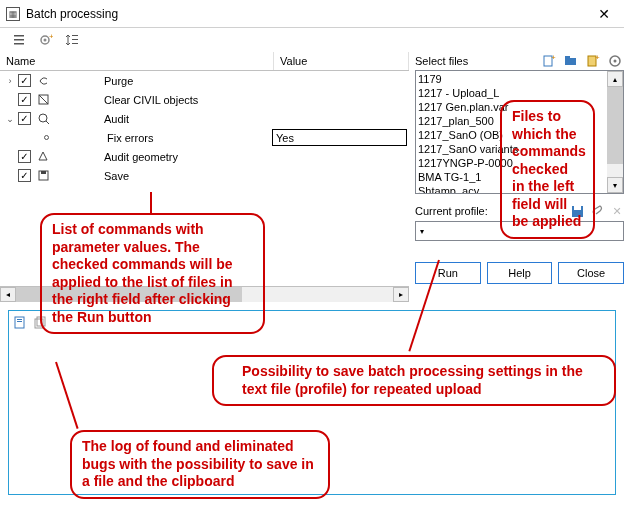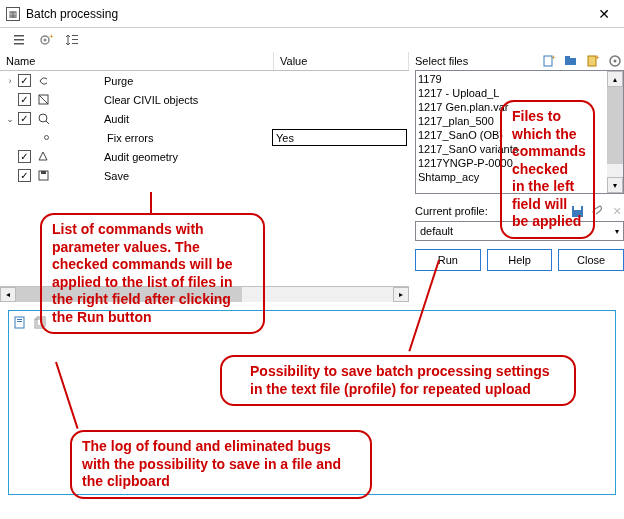--- a/index.html
+++ b/index.html
@@ -51,21 +51,21 @@
   .v-scroll .thumb { position:absolute; top:0; left:0; right:0; height:85%; background:#cdcdcd; }
   
   .profile-row { display:flex; align-items:center; margin-top:10px; gap:6px;}
   .profile-row .lbl { flex:1; }
   .profile-row .picon { width:14px; height:14px; cursor:pointer; display:flex; align-items:center; justify-content:center;}
   .profile-select { margin-top:3px; border:1px solid #828790; height:20px; display:flex; align-items:center; padding:0 4px; cursor:pointer; }
   .profile-select .sel-val { flex:1; }
   .profile-select .dd { font-size:8px; }
   
   .btn-row { display:flex; gap:6px; margin-top:8px; }
-  .btn { flex:1; height:22px; border:1px solid #2a7ad4; background:#fff; display:flex; align-items:center; justify-content:center; cursor:pointer; }
+  .btn { flex:1; height:22px; border:1px solid #2a7ad4; background:#fff; display:flex; align-items:center; justify-content:center; cursor:pointer;margin-top:13px; }
   
   .log { margin:8px; border:1px solid #2a9fd6; height:185px; position:relative; background:#fff; }
   .log-icons { position:absolute; top:4px; left:4px; display:flex; gap:6px;}
   .log-ico { width:14px; height:14px; cursor:pointer; display:flex; align-items:center; justify-content:center; color:#3a7abd;}
   
   
   .anno { position:absolute; border:2px solid #c00; border-radius:14px; padding:6px 10px; color:#c00; font-size:14px; font-weight:600; line-height:1.25; background:transparent; pointer-events:none; }
   .anno-line { position:absolute; background:#c00; pointer-events:none; }
   
   
@@ -228,20 +228,21 @@
     </div>
     <div class="filelist-wrap">
       <div class="filelist">
         <div class="fitem">1179</div>
         <div class="fitem">1217 - Upload_L</div>
         <div class="fitem">1217 Gen.plan.var</div>
         <div class="fitem">1217_plan_500</div>
         <div class="fitem">1217_SanO (OB)</div>
         <div class="fitem">1217_SanO variants</div>
         <div class="fitem">1217YNGP-P-0000</div>
+        <div class="fitem">BMA TG-1_1</div>
         <div class="fitem">Shtamp_acy</div>
       </div>
       <div class="v-scroll">
         <div class="arrow">▴</div>
         <div class="track">
             <div class="thumb"></div>
           </div>
         <div class="arrow">▾</div>
       </div>
     </div>
@@ -255,21 +256,20 @@
           </svg>
         </span>
       <span class="picon">
           <svg width="13" height="13">
             <path d="M3 9 Q1 6 4 4 L9 1 Q12 3 9 6 L5 9" stroke="#888" fill="none" stroke-width="1.3"></path>
           </svg>
         </span>
       <span class="picon" style="color:#bbb;">✕</span>
     </div>
     <div class="profile-select">
-      <span class="sel-val">default</span>
       <span class="dd">▾</span>
     </div>
 
     <div class="btn-row">
       <div class="btn">Run</div>
       <div class="btn">Help</div>
       <div class="btn">Close</div>
     </div>
   </div>
 </div>
@@ -287,18 +287,18 @@
         <svg width="13" height="13">
           <rect x="1" y="3" width="8" height="9" fill="none" stroke="#999"></rect>
           <rect x="3" y="1" width="8" height="9" fill="none" stroke="#999"></rect>
         </svg>
       </span>
   </div>
 </div>
 
 <div class="anno" style="left:500px; top:100px; width:95px;">Files to which the commands checked in the left field will be applied</div>
 <div class="anno" style="left:40px; top:213px; width:225px;">List of commands with parameter values. The checked commands will be applied to the list of files in the right field after clicking the Run button</div>
-<div class="anno" style="left:220px; top:355px; width:356px;padding-left:28px;">Possibility to save batch processing settings in the text file (profile) for repeated upload</div>
-<div class="anno" style="left:70px; top:430px; width:302px;">The log of found and eliminated bugs with the possibility to save in a file and the clipboard</div>
+<div class="anno" style="left:212px; top:355px; width:404px;padding-left:28px;">Possibility to save batch processing settings in the text file (profile) for repeated upload</div>
+<div class="anno" style="left:70px; top:430px; width:260px;">The log of found and eliminated bugs with the possibility to save in a file and the clipboard</div>
 
 <div class="anno-line" style="left:150px; top:192px; width:2px; height:22px;"></div>
 <div class="anno-line" style="left:438px; top:260px; width:2px; height:96px; transform:rotate(18deg); transform-origin:top;"></div>
 <div class="anno-line" style="left:55px; top:362px; width:2px; height:70px; transform:rotate(-18deg); transform-origin:top;"></div>
 
 </body></html>

